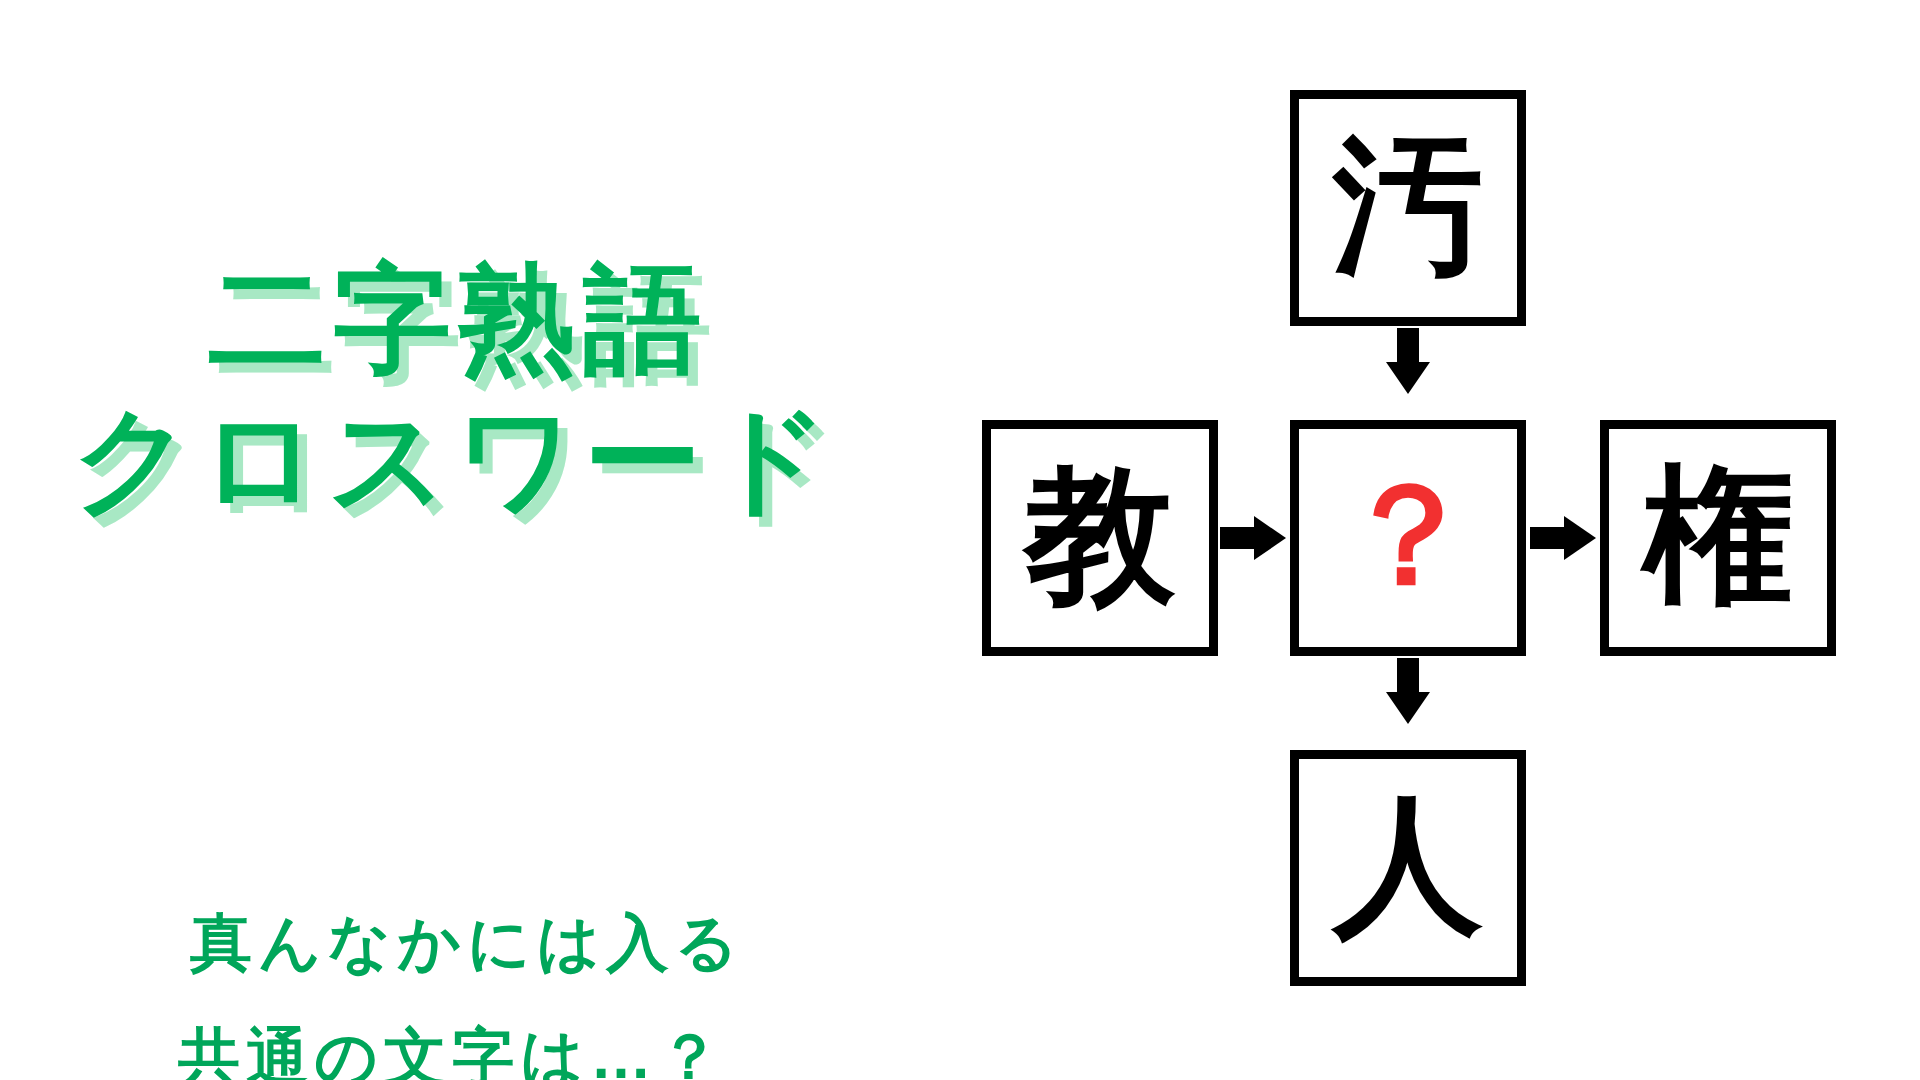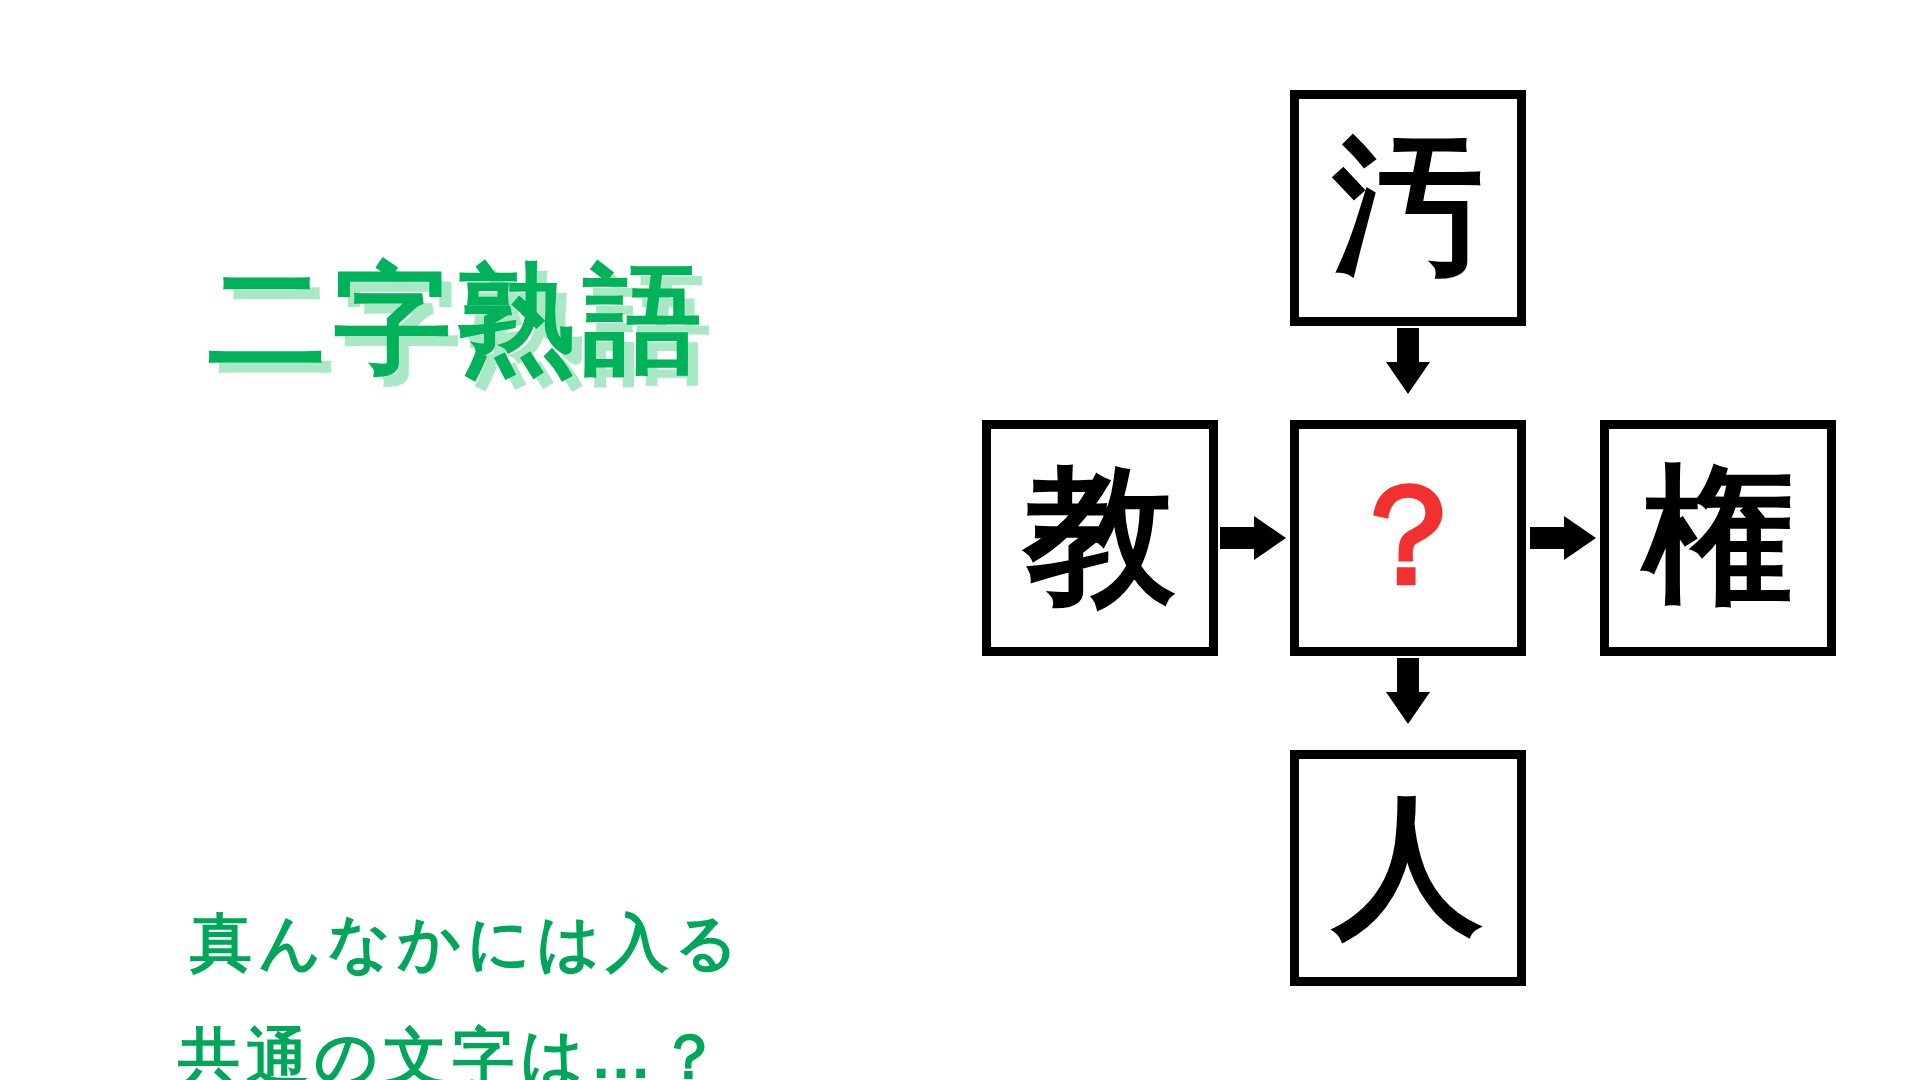--- a/index.html
+++ b/index.html
@@ -163,20 +163,21 @@
 </style>
 </head>
 <body>
 
 <div id="stage">
 
   <div id="left-panel">
 
     <div class="title-line l1">二字熟語</div>
 
+    <div class="title-line l2">クロスワード</div>
 
     <div class="subtitle-line s1">真んなかには入る</div>
 
     <div class="subtitle-line s2">共通の文字は…？</div>
   </div>
 
   <div id="grid">
 
     <div class="cell" id="cell-top">
       <span class="glyph">汚</span>

